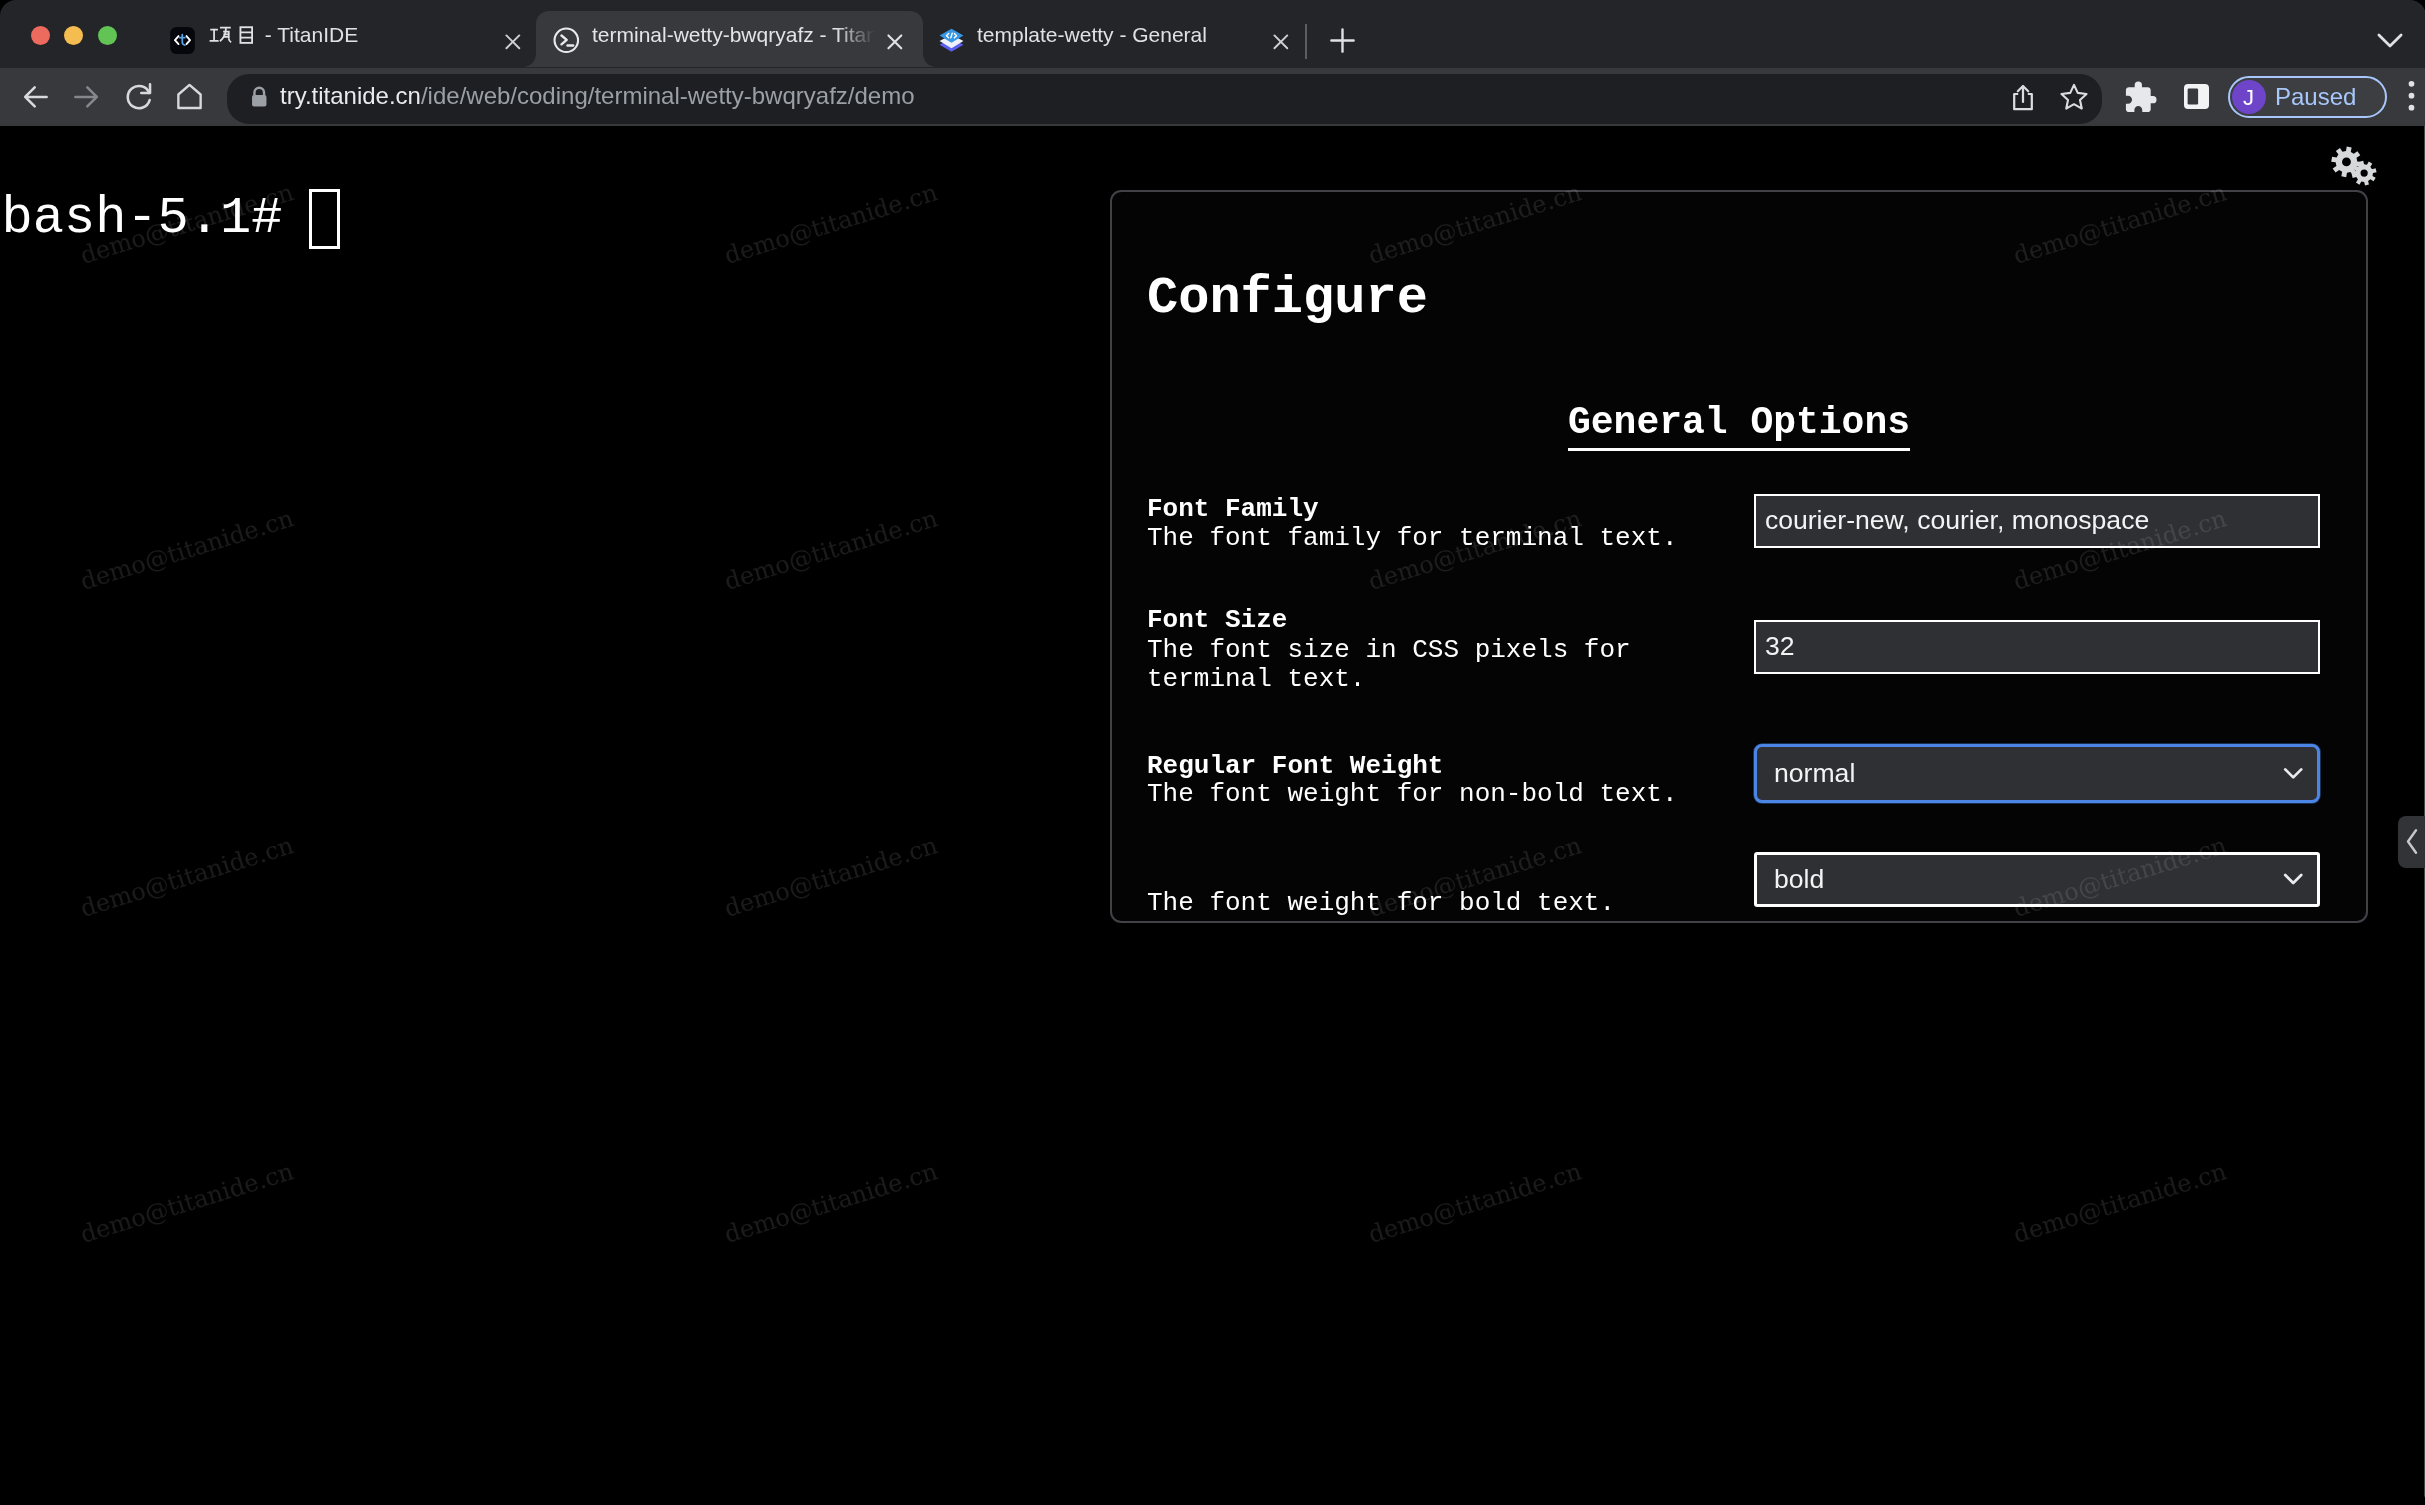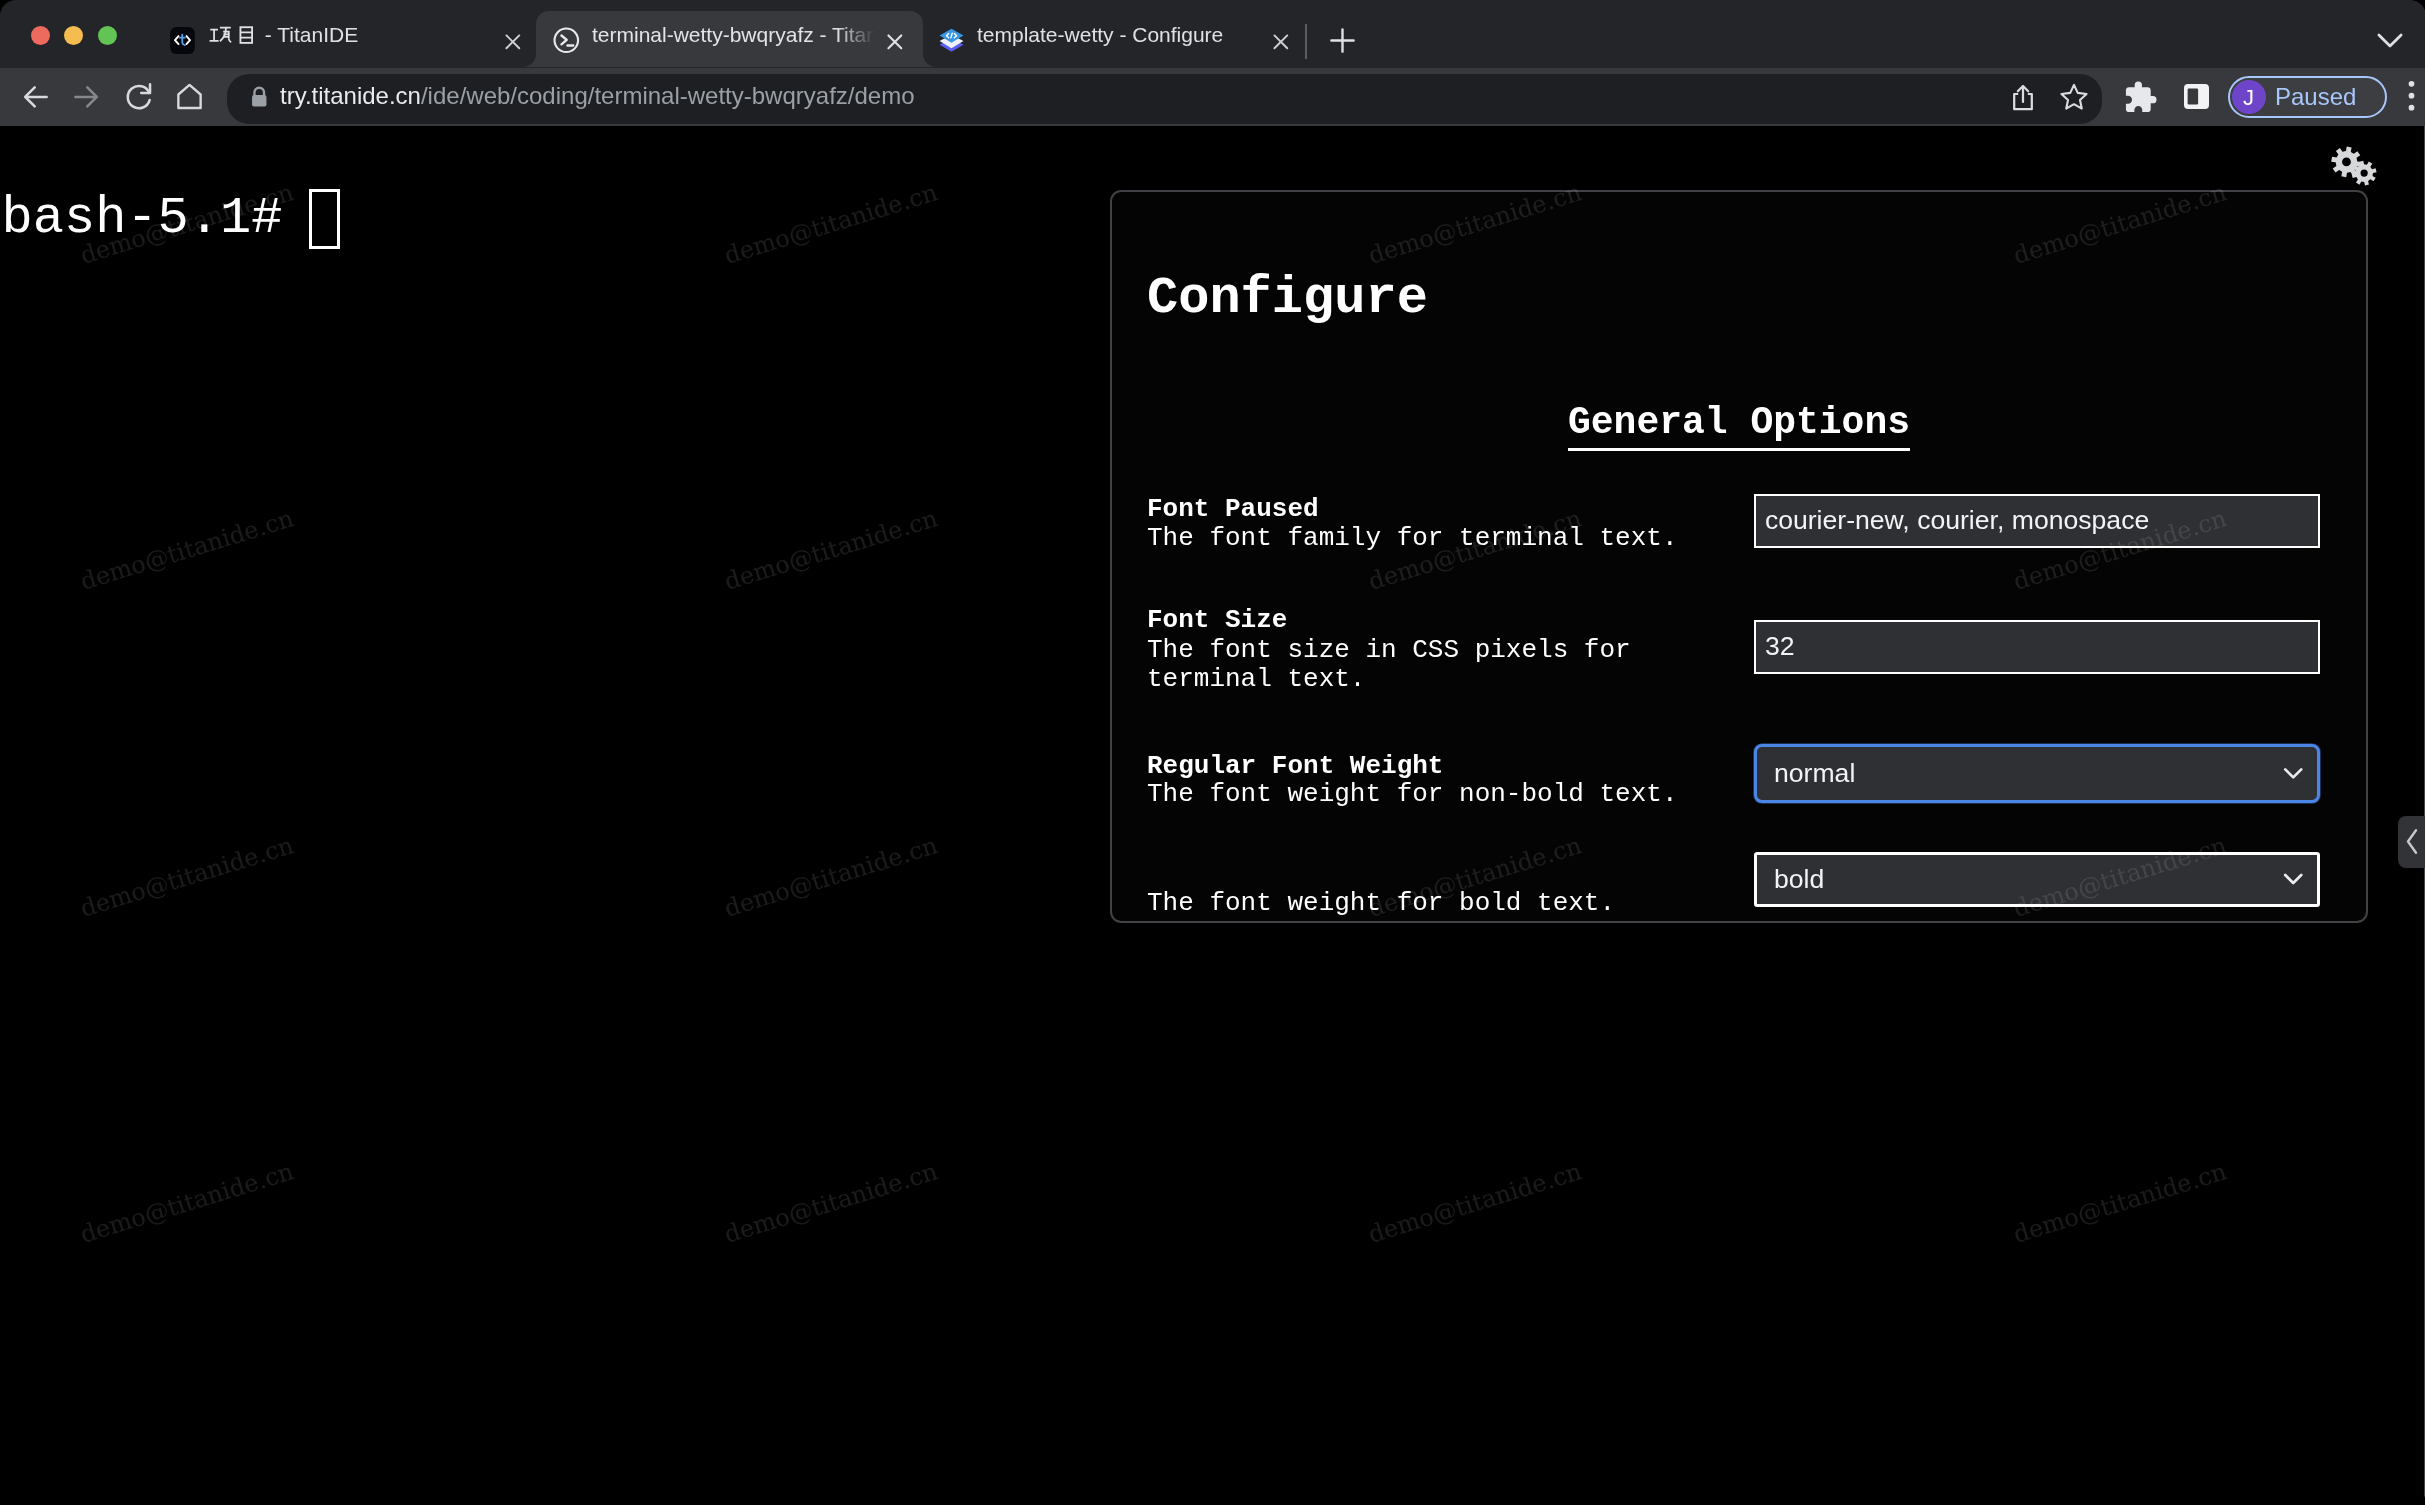--- a/index.html
+++ b/index.html
@@ -172,21 +172,21 @@
           <path d="M17 14 L32 22 L17 31 L2 22 Z" fill="#5b5ff0"></path>
           <path d="M17 9.5 L32 17.5 L17 26.5 L2 17.5 Z" fill="#eef2f8"></path>
           <path d="M17 2 L32 10.5 L17 19.5 L2 10.5 Z" fill="#3898e8"></path>
           <g stroke="#fff" stroke-width="1.7" fill="none" stroke-linecap="round" stroke-linejoin="round">
             <path d="M13.4 8 L10.6 10.7 L13.4 13.2"></path>
             <path d="M20.6 8 L23.4 10.7 L20.6 13.2"></path>
             <path d="M17.9 7.6 L16.1 13.5"></path>
           </g>
         </svg>
       </span>
-      <span class="tab-title" style="left:54px;width:290px;">template-wetty - Configure</span>
+      <span class="tab-title" style="left:54px;width:290px;">template-wetty - General</span>
       <span class="tab-close" style="left:340px;">
         <svg width="17.7" height="17.7" viewBox="0 0 22 22">
           <path d="M3 3 L19 19 M19 3 L3 19" stroke="#ced1d5" stroke-width="2.4" stroke-linecap="round"></path>
         </svg>
       </span>
     </div>
 
     <div class="tab-sep"></div>
 
     <div class="newtab-btn">
@@ -292,21 +292,21 @@
     <div class="collapse-handle">
       <svg width="16" height="29" viewBox="0 0 20 36">
         <path d="M15 4 L5 18 L15 32" stroke="#c6c9cc" stroke-width="3" fill="none" stroke-linecap="round" stroke-linejoin="round"></path>
       </svg>
     </div>
 
     <div class="panel">
       <div class="panel-title">Configure</div>
       <div class="panel-section"><span>General Options</span></div>
 
-      <div class="f-label" style="top:303px;">Font Paused</div>
+      <div class="f-label" style="top:303px;">Font Family</div>
       <div class="f-desc" style="top:332px;">The font family for terminal text.</div>
       <div class="f-input" style="top:302px;">courier-new, courier, monospace</div>
 
       <div class="f-label" style="top:414px;">Font Size</div>
       <div class="f-desc" style="top:444px;">The font size in CSS pixels for terminal text.</div>
       <div class="f-input" style="top:428px;">32</div>
 
       <div class="f-label" style="top:560px;">Regular Font Weight</div>
       <div class="f-desc" style="top:588px;">The font weight for non-bold text.</div>
       <div class="f-select sel-focus" style="top:552px;">

